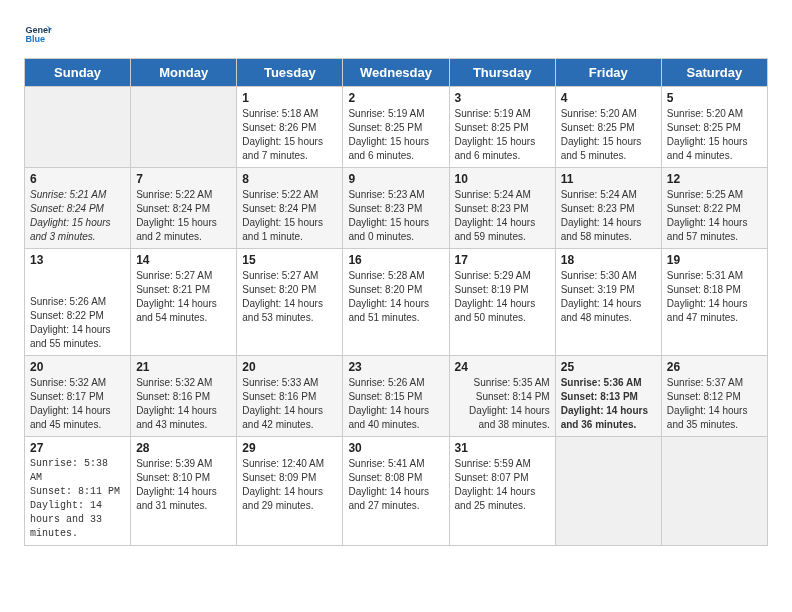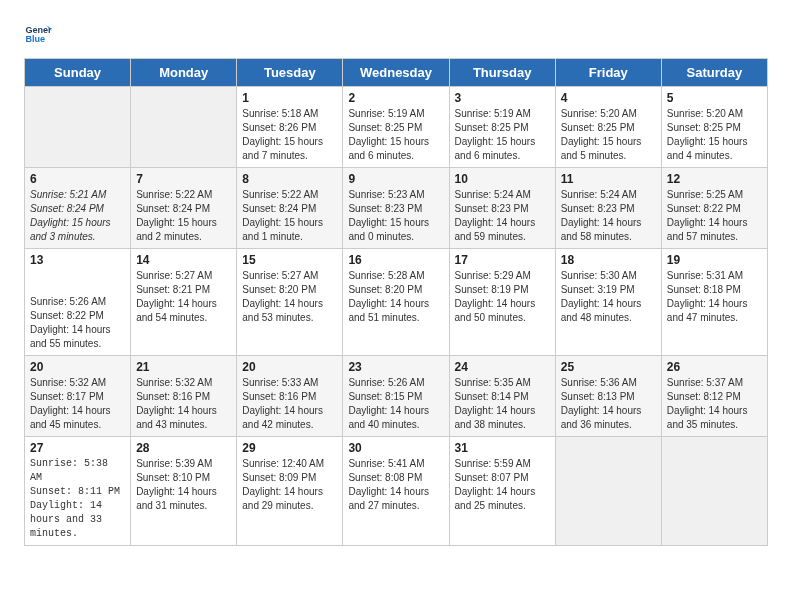--- a/index.html
+++ b/index.html
@@ -259,27 +259,27 @@
 Daylight: 14 hours and 42 minutes.</div>
         </td>
         <td>
           <span class="day-number">23</span>
           <div class="day-info" style="white-space: pre-line;">Sunrise: 5:26 AM
 Sunset: 8:15 PM
 Daylight: 14 hours and 40 minutes.</div>
         </td>
         <td>
           <span class="day-number">24</span>
-          <div class="day-info" style="white-space: pre-line;">Sunrise: 5:35 AM
+          <div class="day-info" style="white-space: pre-line; text-align: right;">Sunrise: 5:35 AM
 Sunset: 8:14 PM
 Daylight: 14 hours and 38 minutes.</div>
         </td>
         <td>
           <span class="day-number">25</span>
-          <div class="day-info" style="white-space: pre-line;">Sunrise: 5:36 AM
+          <div class="day-info" style="white-space: pre-line; font-weight: bold;">Sunrise: 5:36 AM
 Sunset: 8:13 PM
 Daylight: 14 hours and 36 minutes.</div>
         </td>
         <td>
           <span class="day-number">26</span>
           <div class="day-info" style="white-space: pre-line;">Sunrise: 5:37 AM
 Sunset: 8:12 PM
 Daylight: 14 hours and 35 minutes.</div>
         </td>
       </tr>

